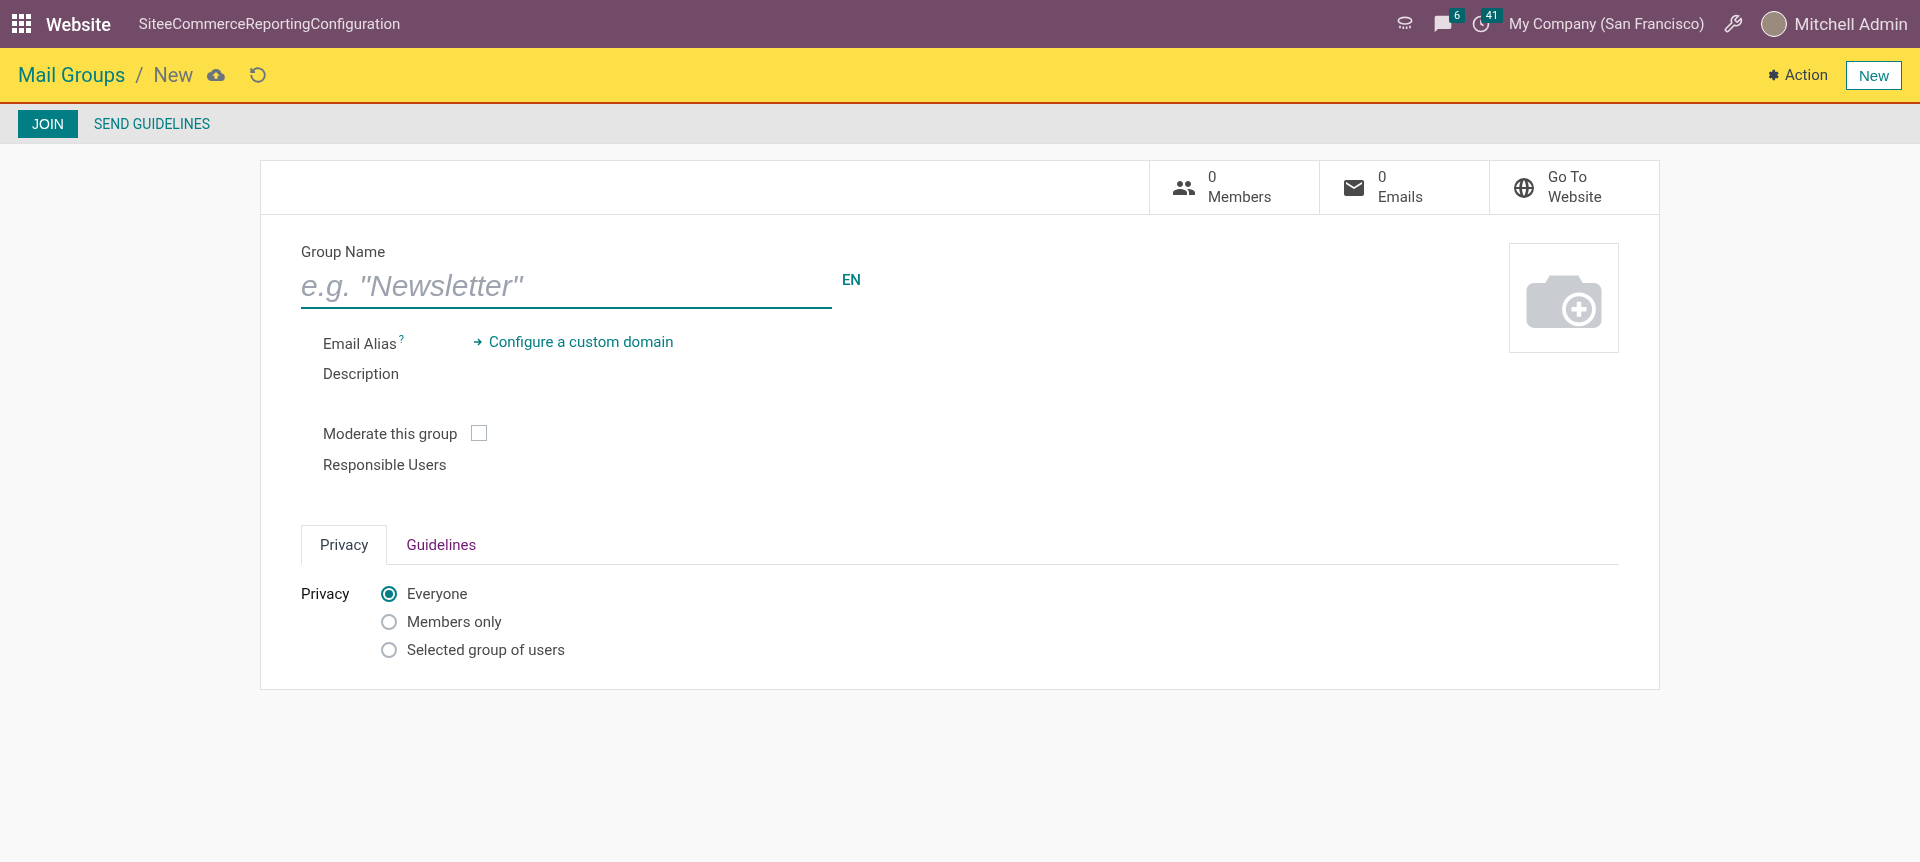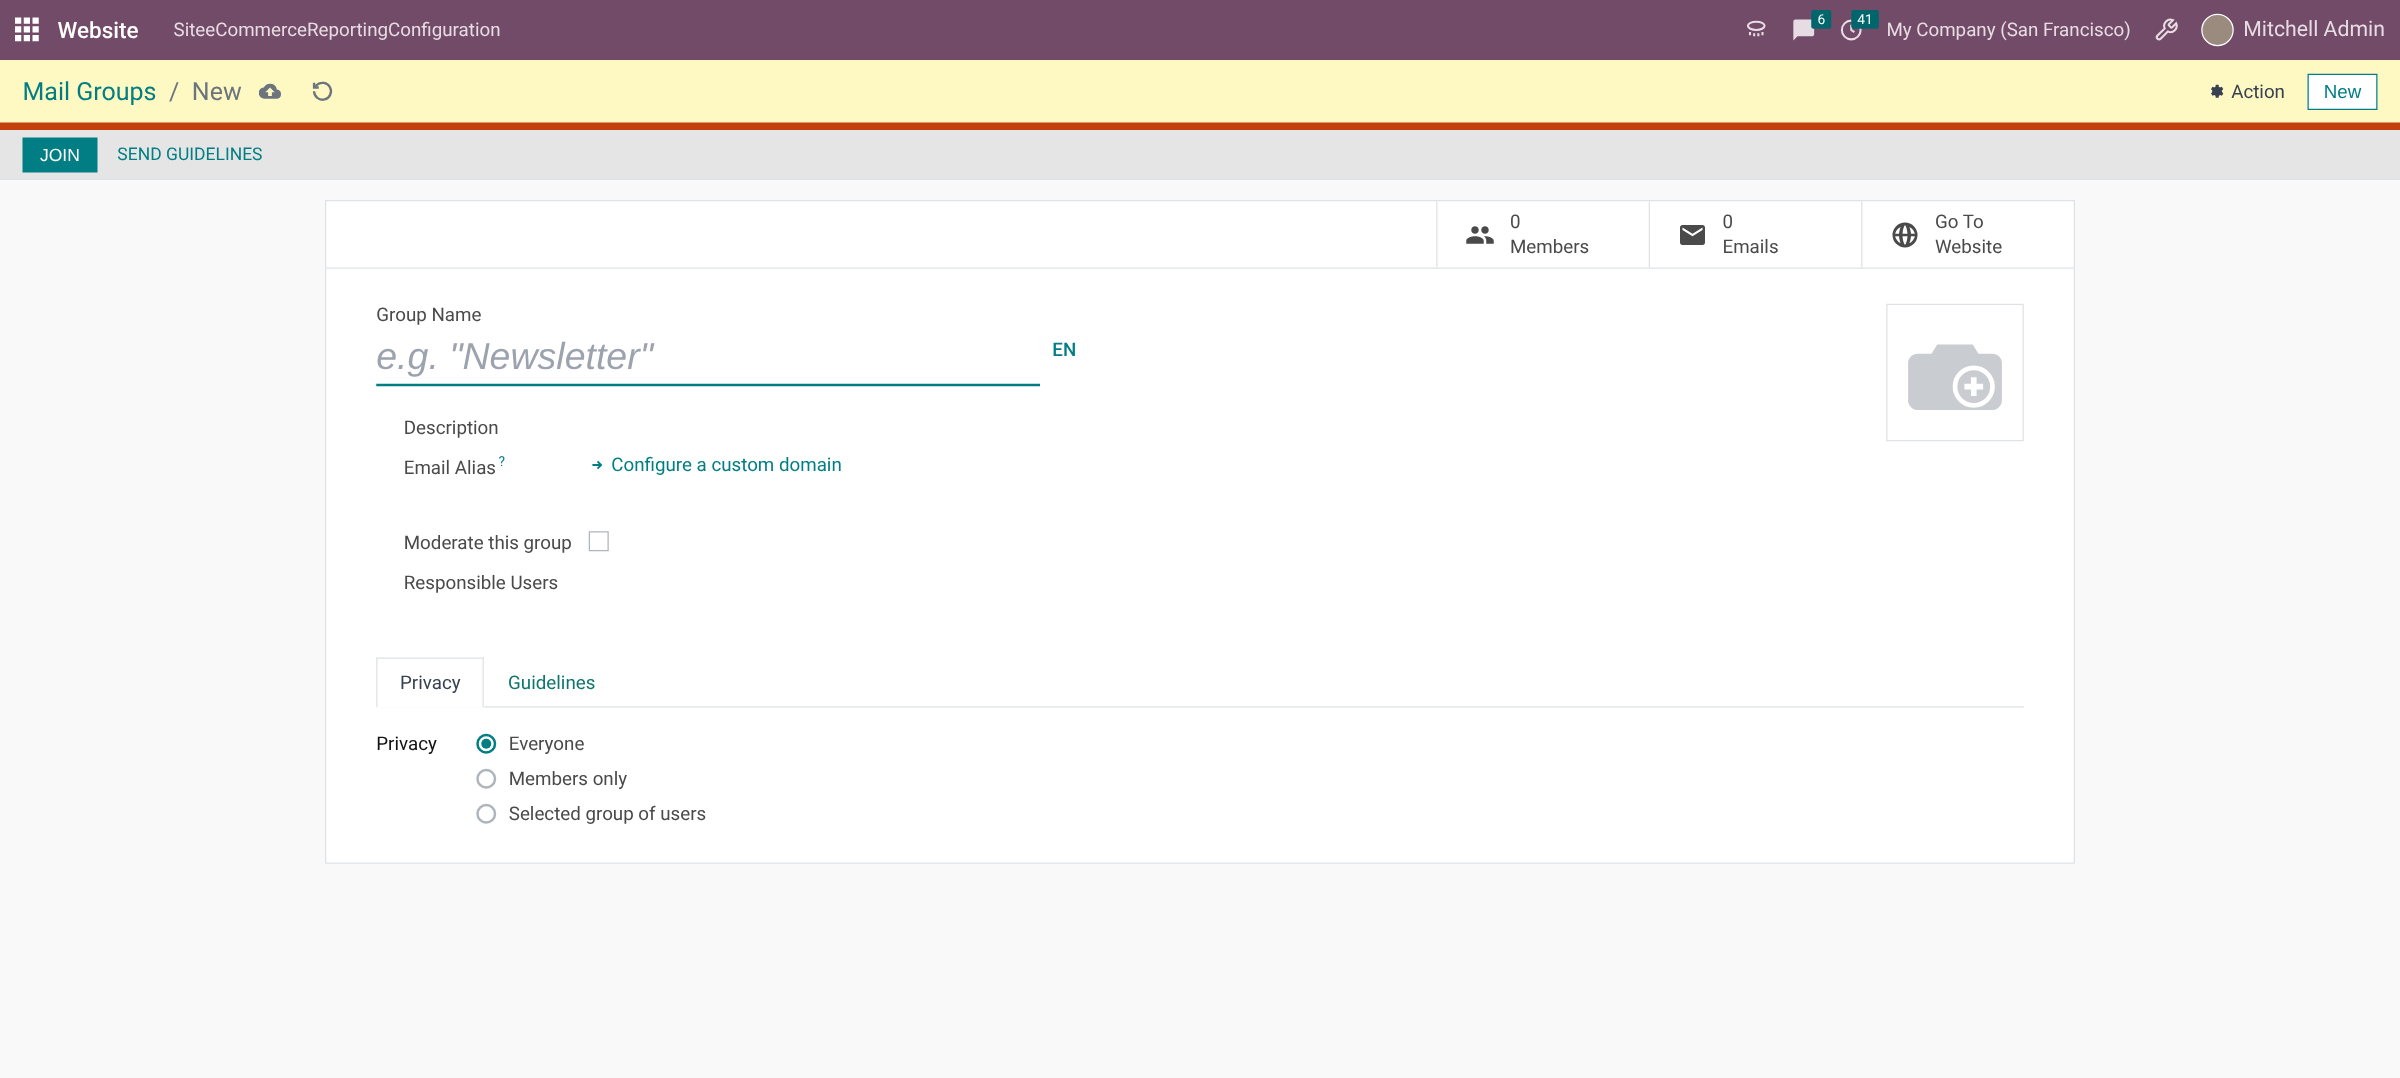--- a/index.html
+++ b/index.html
@@ -11,21 +11,21 @@
 .topbar .menu { display: flex; }
 .topbar .menu a { color: #e8dce4; text-decoration: none; font-size: 15px; cursor: pointer; }
 .topbar .spacer { flex: 1; }
 .topbar .right { display: flex; align-items: center; gap: 18px; }
 .topbar .icon-btn { position: relative; cursor: pointer; color: #e8dce4; display: flex; align-items: center; }
 .topbar .badge { position: absolute; top: -6px; right: -12px; background: #01666b; color: #fff; font-size: 11px; padding: 1px 5px; border-radius: 2px; }
 .topbar .company { color: #e8dce4; font-size: 15px; }
 .topbar .user { display: flex; align-items: center; gap: 8px; color: #e8dce4; font-size: 17px; cursor: pointer; }
 .topbar .avatar { width: 26px; height: 26px; border-radius: 50%; background: #9b8a7e; border: 1px solid #fff; }
 
-.breadcrumb-bar { background: #fef9c3; height: 56px; border-bottom: 6px solid #c2410c; display: flex; align-items: center; padding: 0 18px; }
+.breadcrumb-bar { background: #fde047; height: 56px; border-bottom: 2px solid #c2410c; display: flex; align-items: center; padding: 0 18px; }
 .breadcrumb-bar .bc { font-size: 20px; display: flex; align-items: center; gap: 10px; }
 .breadcrumb-bar .bc .link { color: #017e84; cursor: pointer; }
 .breadcrumb-bar .bc .sep { color: #6c757d; }
 .breadcrumb-bar .bc .current { color: #6c757d; }
 .breadcrumb-bar .bc .ico { color: #6c757d; font-size: 16px; margin-left: 4px; cursor: pointer; }
 .breadcrumb-bar .spacer { flex: 1; }
 .breadcrumb-bar .action-btn { color: #374151; cursor: pointer; margin-right: 18px; font-size: 15px; display: flex; align-items: center; gap: 6px; }
 .breadcrumb-bar .new-btn { border: 1px solid #017e84; color: #017e84; padding: 5px 12px; background: #fff; font-size: 15px; cursor: pointer; }
 
 .button-row { background: #e5e5e5; height: 40px; border-bottom: 1px solid #dee2e6; display: flex; align-items: center; padding: 0 18px; gap: 16px; }
@@ -52,21 +52,21 @@
 .field-grid { margin-top: 18px; }
 .field-row { display: flex; align-items: flex-start; padding: 6px 0; }
 .field-row .flabel { width: 170px; font-size: 15px; color: #4a4a4a; padding-left: 22px; }
 .field-row .flabel sup { color: #017e84; font-size: 11px; margin-left: 2px; }
 .field-row .fvalue { flex: 1; }
 .config-link { color: #017e84; font-size: 15px; cursor: pointer; display: inline-flex; align-items: center; gap: 4px; }
 .checkbox { width: 16px; height: 16px; border: 1px solid #adb5bd; display: inline-block; cursor: pointer; }
 
 .tabs { border-top: 1px solid transparent; margin-top: 24px; padding: 0 40px; }
 .tab-list { display: flex; border-bottom: 1px solid #dee2e6; }
-.tab { padding: 10px 18px; font-size: 15px; cursor: pointer; border: 1px solid transparent; margin-bottom: -1px; color: #0f766e; }
+.tab { padding: 10px 18px; font-size: 15px; cursor: pointer; border: 1px solid transparent; margin-bottom: -1px; color: #701a75; }
 .tab.active { border-color: #dee2e6 #dee2e6 #fff #dee2e6; color: #374151; background: #fff; }
 
 .tab-content { padding: 20px 40px 30px 40px; }
 .radio-group { display: flex; align-items: flex-start; gap: 20px; }
 .radio-group .rlabel { font-size: 15px; color: #111; width: 60px; }
 .radio-options { display: flex; flex-direction: column; gap: 10px; }
 .radio-opt { display: flex; align-items: center; gap: 10px; font-size: 15px; color: #4a4a4a; cursor: pointer; }
 .radio { width: 16px; height: 16px; border: 2px solid #adb5bd; border-radius: 50%; display: inline-flex; align-items: center; justify-content: center; }
 .radio.checked { border-color: #017e84; }
 .radio.checked::after { content: ""; width: 8px; height: 8px; background: #017e84; border-radius: 50%; }
@@ -213,34 +213,34 @@
       <div class="image-widget">
         <svg width="78" height="60" viewBox="0 0 100 80" fill="#c9ccd0">
           <path d="M90 20h-15l-6-10H31l-6 10H10c-5 0-10 4-10 10v40c0 5 5 10 10 10h80c5 0 10-5 10-10V30c0-6-5-10-10-10z"></path>
           <circle cx="70" cy="55" r="20" fill="#c9ccd0" stroke="#fff" stroke-width="5"></circle>
           <line x1="70" y1="45" x2="70" y2="65" stroke="#fff" stroke-width="6"></line>
           <line x1="60" y1="55" x2="80" y2="55" stroke="#fff" stroke-width="6"></line>
         </svg>
       </div>
 
       <div class="field-grid">
-        <div class="field-row">
-          <div class="flabel">Description</div>
-          <div class="fvalue"></div>
-        </div>
         <div class="field-row">
           <div class="flabel"><span>Email Alias</span><sup>?</sup></div>
           <div class="fvalue">
             <span class="config-link">
               <svg width="14" height="14" viewBox="0 0 24 24" fill="currentColor">
                   <path d="M5 12h12m-5-5 5 5-5 5" stroke="currentColor" stroke-width="2.5" fill="none"></path>
                 </svg>
               <span>Configure a custom domain</span>
             </span>
           </div>
+        </div>
+        <div class="field-row">
+          <div class="flabel">Description</div>
+          <div class="fvalue"></div>
         </div>
         <div style="height:30px;"></div>
         <div class="field-row">
           <div class="flabel">Moderate this group</div>
           <div class="fvalue"><span class="checkbox"></span></div>
         </div>
         <div class="field-row">
           <div class="flabel">Responsible Users</div>
           <div class="fvalue"></div>
         </div>

